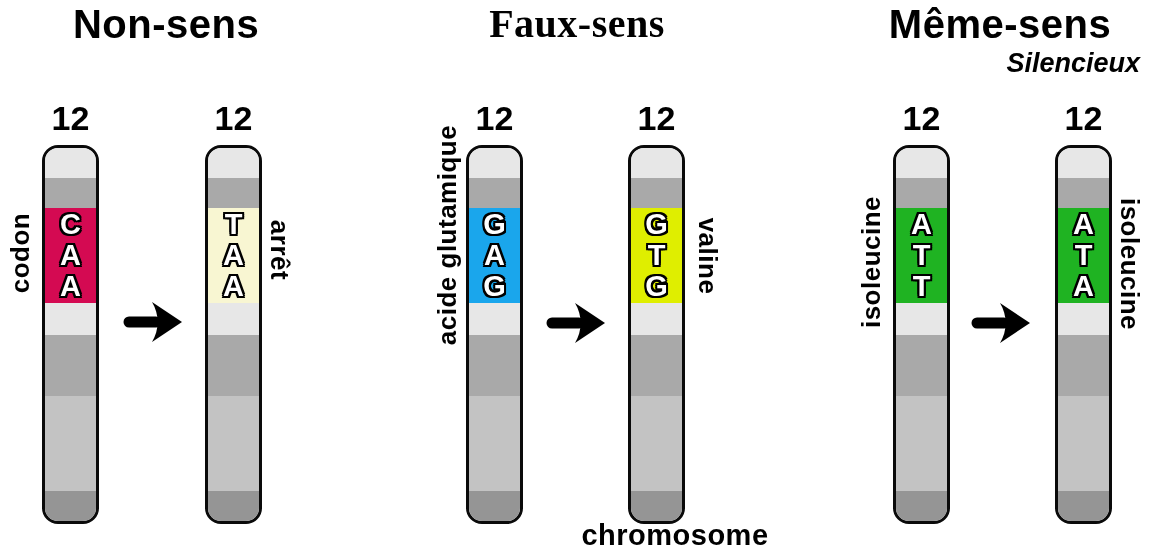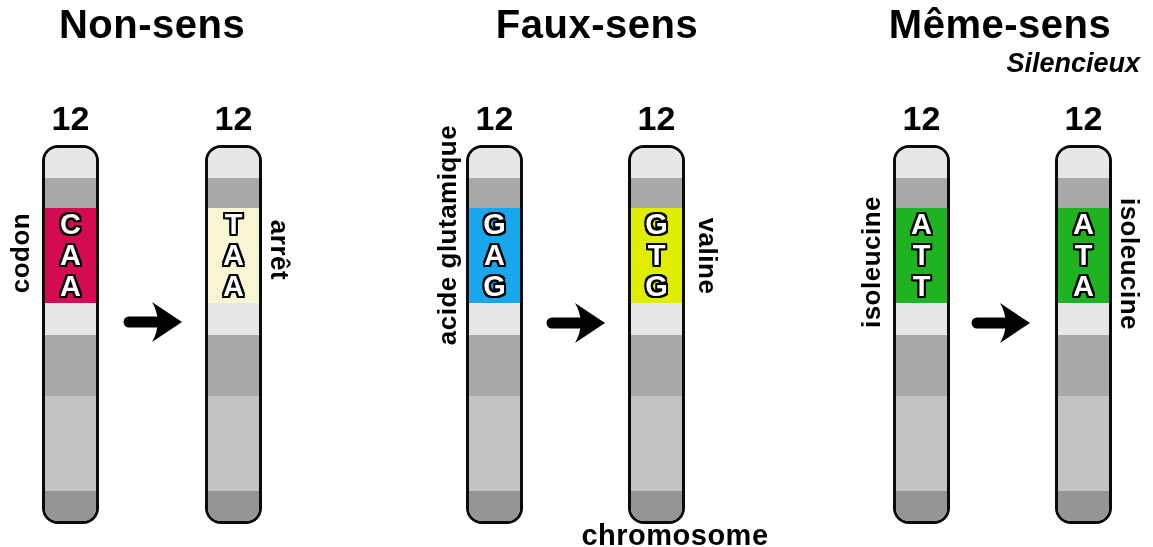--- a/index.html
+++ b/index.html
@@ -57,21 +57,21 @@
     position:absolute;top:519px;width:230px;
     font-size:29px;font-weight:bold;text-align:center;letter-spacing:.5px;
   }
 </style>
 </head>
 <body>
 
 <div class="stage">
 
   <div>
-    <div class="panel-title" style="left:32px;width:240px;">Non-sens</div>
+    <div class="panel-title" style="left:46px;width:240px;">Non-sens</div>
 
     <div class="chrom-number" style="left:42px;">12</div>
     <div class="chrom-body" style="left:42px;">
       <div class="band b-light"></div>
       <div class="band b-gray"></div>
       <div class="band b-codon" style="background-color: rgb(212, 10, 82);">
         <div class="codon-letters">C
 A
 A</div>
       </div>
@@ -98,21 +98,21 @@
       </div>
       <div class="band b-light2"></div>
       <div class="band b-gray2"></div>
       <div class="band b-lighter"></div>
       <div class="band b-dark"></div>
     </div>
     <div class="side-label rot-cw" style="left:280px;top:250px;">arrêt</div>
   </div>
 
   <div>
-    <div class="panel-title" style="left:467px;width:260px;">Faux-sens</div>
+    <div class="panel-title" style="left:447px;width:260px;font-family:Liberation Serif, serif;">Faux-sens</div>
 
     <div class="chrom-number" style="left:466px;">12</div>
     <div class="chrom-body" style="left:466px;">
       <div class="band b-light"></div>
       <div class="band b-gray"></div>
       <div class="band b-codon" style="background-color: rgb(26, 166, 236);">
         <div class="codon-letters">G
 A
 G</div>
       </div>

